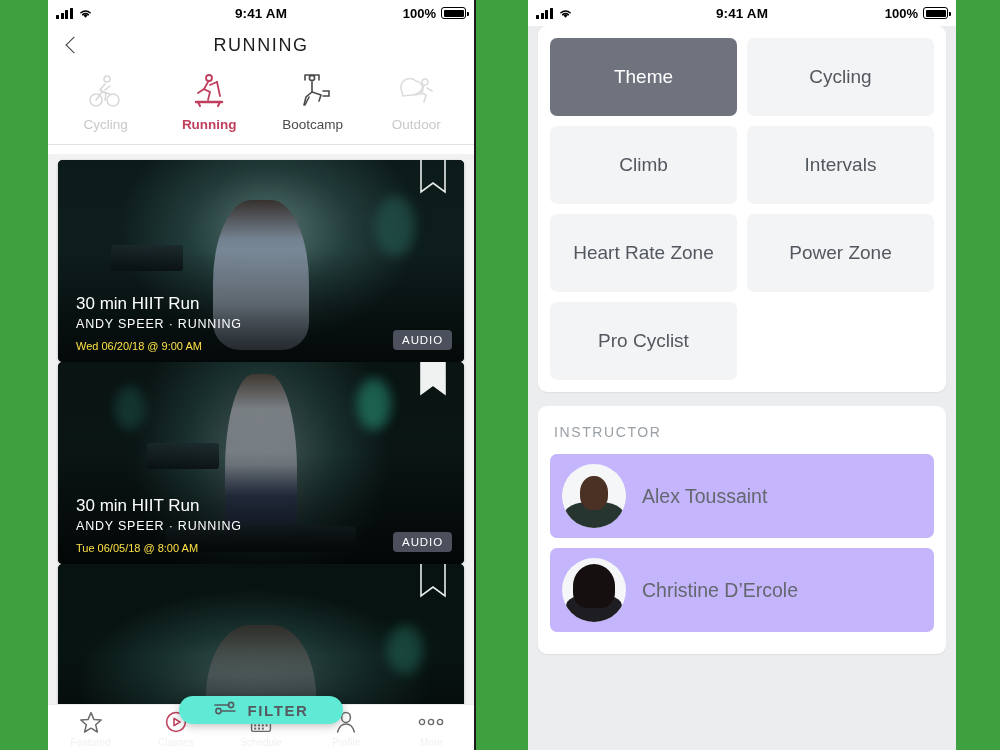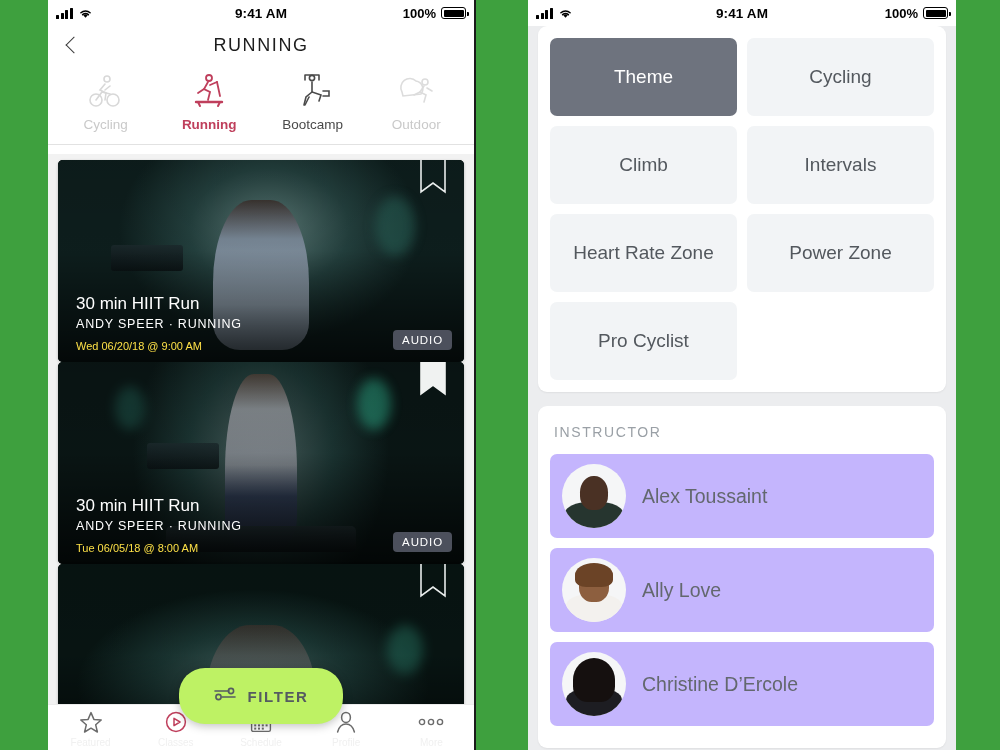--- a/index.html
+++ b/index.html
@@ -133,22 +133,22 @@
   .monitor {
     position: absolute; left: 13%; top: 42%; width: 72px; height: 26px;
     background: linear-gradient(to bottom, #1c2a2d, #0a1113); border-radius: 3px; opacity: .85;
   }
   .lamp { position: absolute; border-radius: 50%; filter: blur(6px); }
 
   
   .filter-pill {
     position: absolute; left: 50%; transform: translateX(-50%);
     bottom: 26px; z-index: 6;
-    background: #bef264; border-radius: 26px;
-    height: 56px; min-width: 164px;
+    background: #5eead4; border-radius: 26px;
+    height: 28px; min-width: 164px;
     display: flex; align-items: center; justify-content: center; gap: 12px;
     box-shadow: 0 2px 10px rgba(0,0,0,.25); cursor: pointer;
   }
   .filter-label { font-size: 15px; letter-spacing: 1.6px; color: #555b61; font-weight: bold; }
 
   
   .tabbar {
     position: absolute; left: 0; right: 0; bottom: 0; height: 46px;
     background: #fff; display: flex; align-items: flex-start;
     padding-top: 5px; border-top: 1px solid #ececec;
@@ -486,28 +486,20 @@
       <div class="sec-title">INSTRUCTOR</div>
 
       <div class="inst-row">
         <span class="avatar a1">
             <i class="av-body"></i>
             <i class="av-head"></i>
           </span>
         <span class="inst-name">Alex Toussaint</span>
       </div>
 
-      <div class="inst-row">
-        <span class="avatar a2">
-            <i class="av-body"></i>
-            <i class="av-head"></i>
-            <i class="av-hair"></i>
-          </span>
-        <span class="inst-name">Ally Love</span>
-      </div>
 
       <div class="inst-row">
         <span class="avatar a3">
             <i class="av-body"></i>
             <i class="av-head"></i>
             <i class="av-hair"></i>
           </span>
         <span class="inst-name">Christine D’Ercole</span>
       </div>
     </div>

